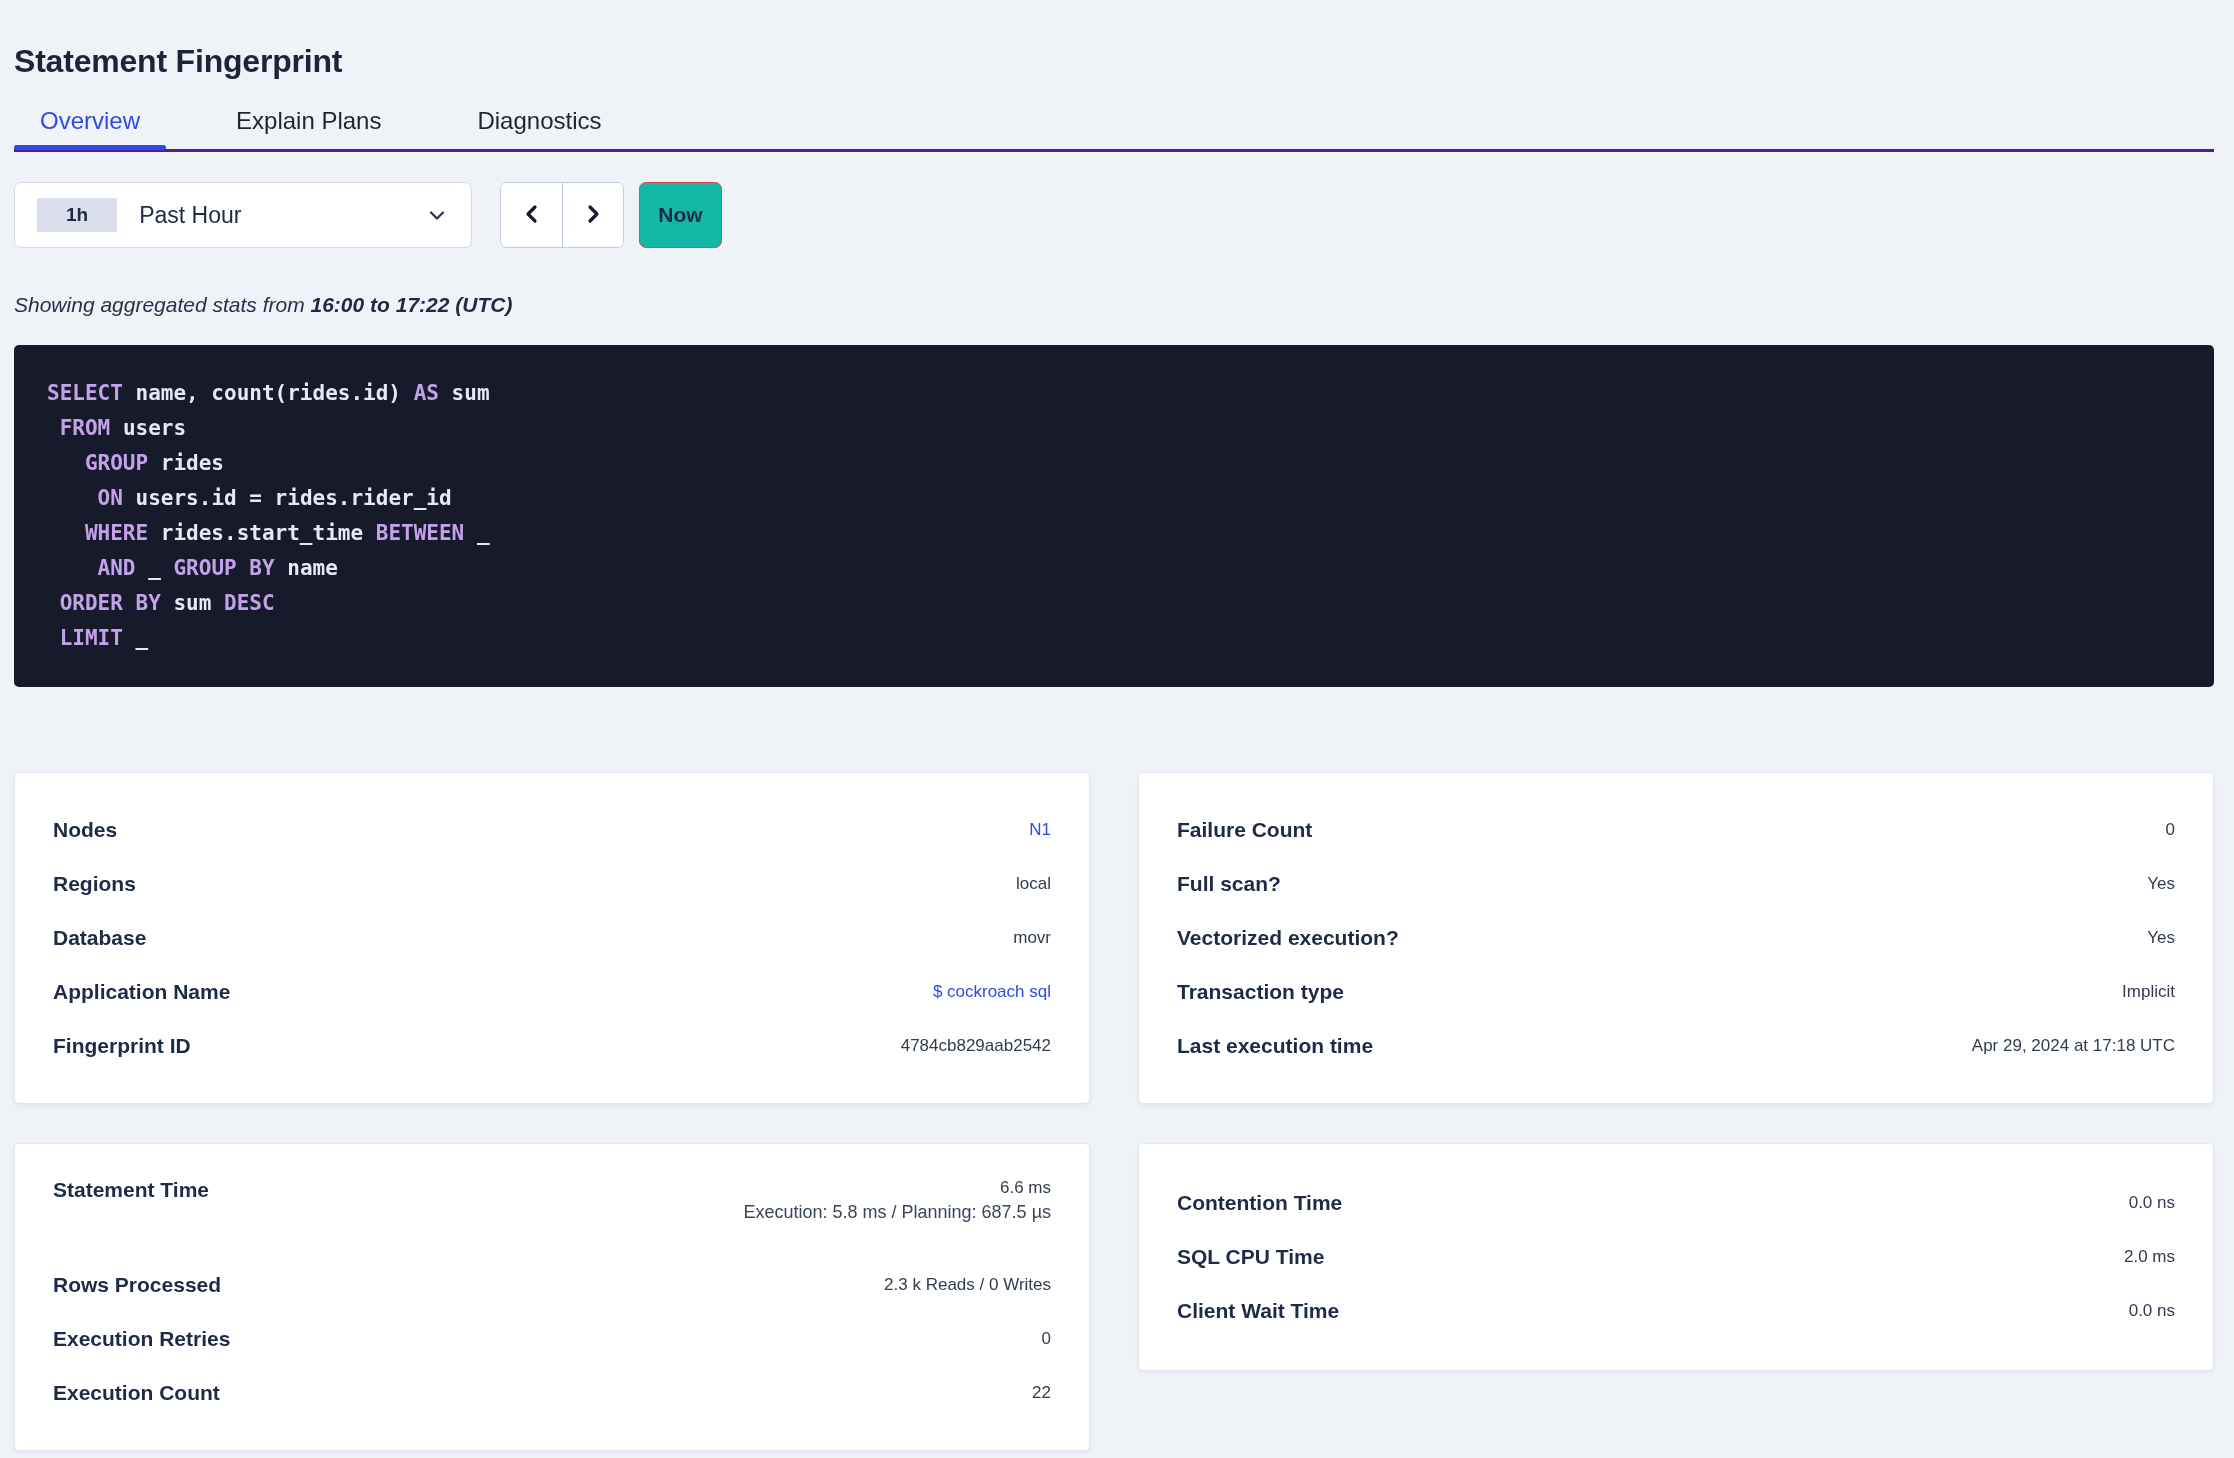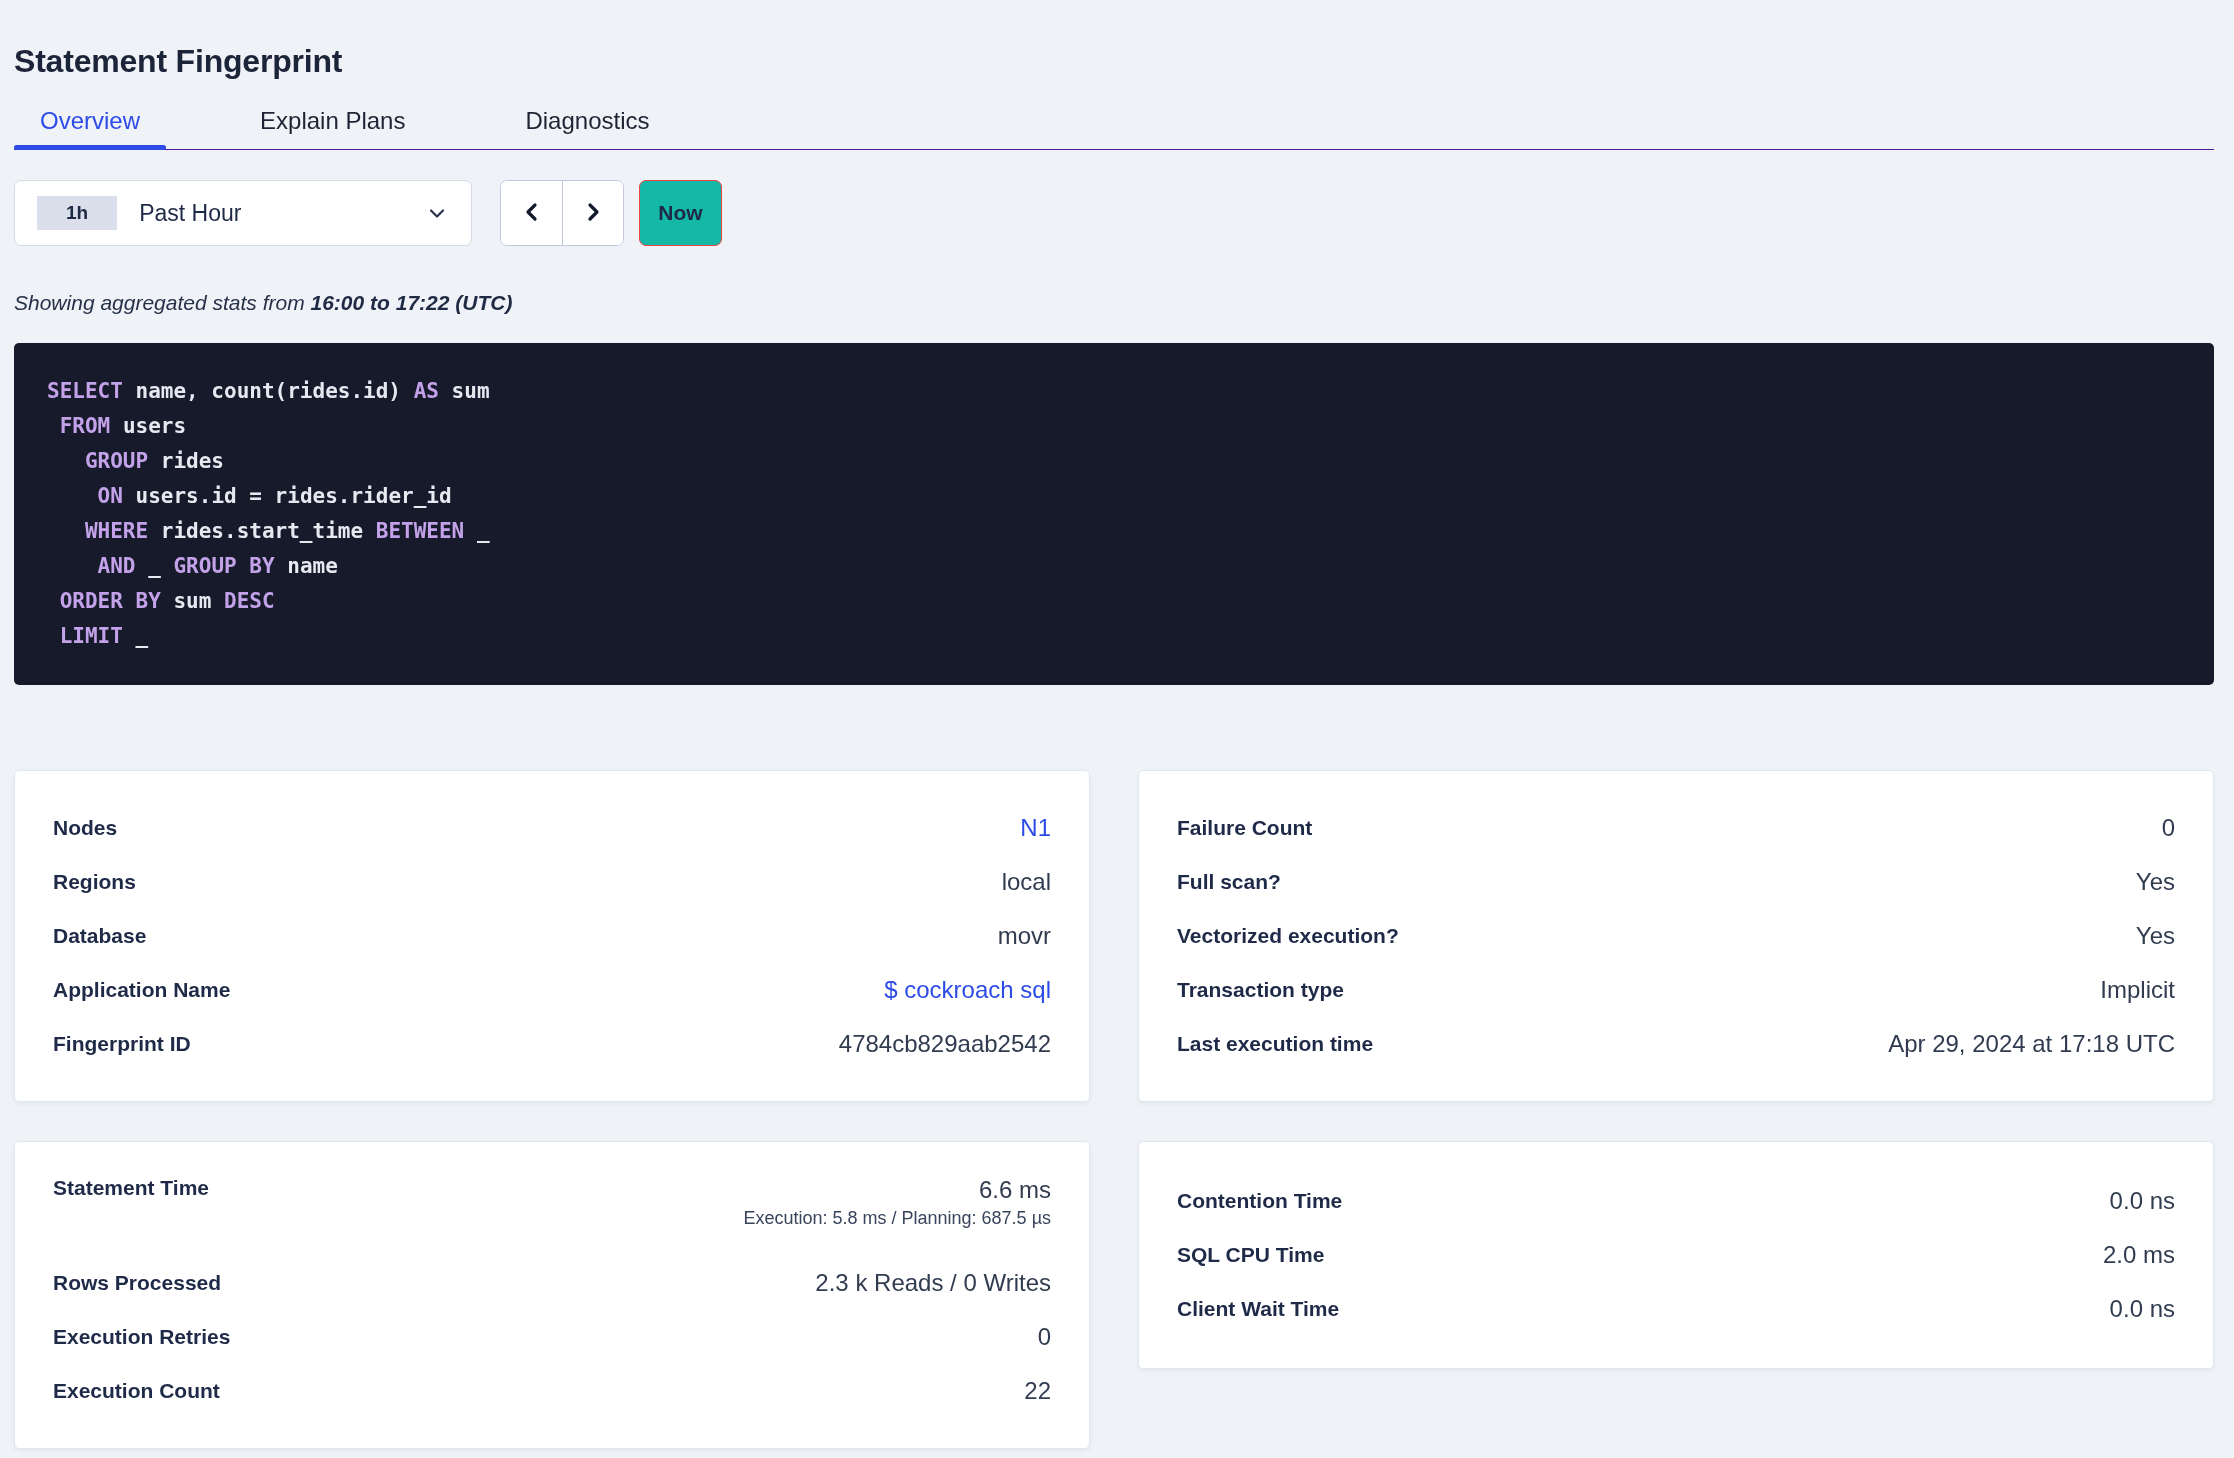--- a/index.html
+++ b/index.html
@@ -13,21 +13,21 @@
   .content { margin-left:14px; width:2200px; }
 
   
   .page-title {
     padding-top:38px;
     font-size:32px; line-height:46px; font-weight:700;
     color:#1b2438; letter-spacing:-0.2px;
   }
 
   
-  .tabs { display:flex; gap:68px; margin-top:14px; border-bottom:1px solid #4c1d95; }
+  .tabs { display:flex; gap:44px; margin-top:14px; border-bottom:3px solid #4c1d95; }
   .tab {
     position:relative; padding:8px 26px 13px;
     font-size:24px; line-height:30px; color:#1e2433; cursor:pointer;
   }
   .tab.active { color:var(--accent); }
   .tab.active::after {
     content:""; position:absolute; left:0; right:0; bottom:-1px;
     height:5px; border-radius:3px; background:var(--accent);
   }
 
@@ -84,21 +84,21 @@
   .cards-row.first { margin-top:85px; }
   .cards-row.second { margin-top:39px; }
   .card {
     width:1082px; background:#fff; border:1px solid #e2e6ee; border-radius:5px;
     box-shadow:0 2px 5px rgba(26,36,56,0.05); padding:30px 38px;
   }
   .card.compact { padding:32px 38px; }
   .info-row { display:flex; justify-content:space-between; align-items:center; height:54px; }
   .info-row.has-sub { height:84px; align-items:flex-start; padding-top:4px; }
   .info-label { font-size:21px; font-weight:600; color:#1e2a47; }
-  .info-value { font-size:24px; color:#313c50; text-align:right; }
+  .info-value { font-size:17px; color:#313c50; text-align:right; }
   .info-value.link { color:var(--accent); cursor:pointer; }
   .value-stack { display:flex; flex-direction:column; align-items:flex-end; }
   .sub-value { font-size:18px; line-height:28px; color:#39455c; text-align:right; }
 </style>
 </head>
 <body style="background: rgb(239, 242, 247);">
 
 <div class="content">
 
   <h1 class="page-title">Statement Fingerprint</h1>

